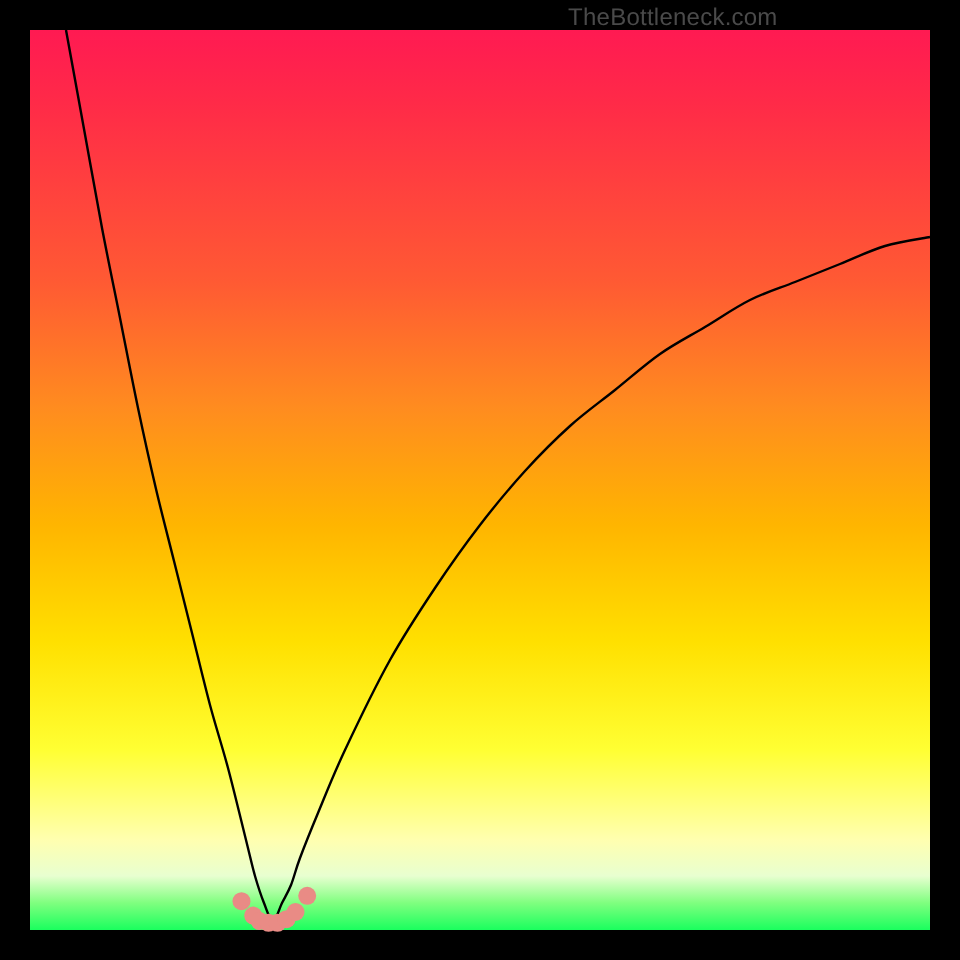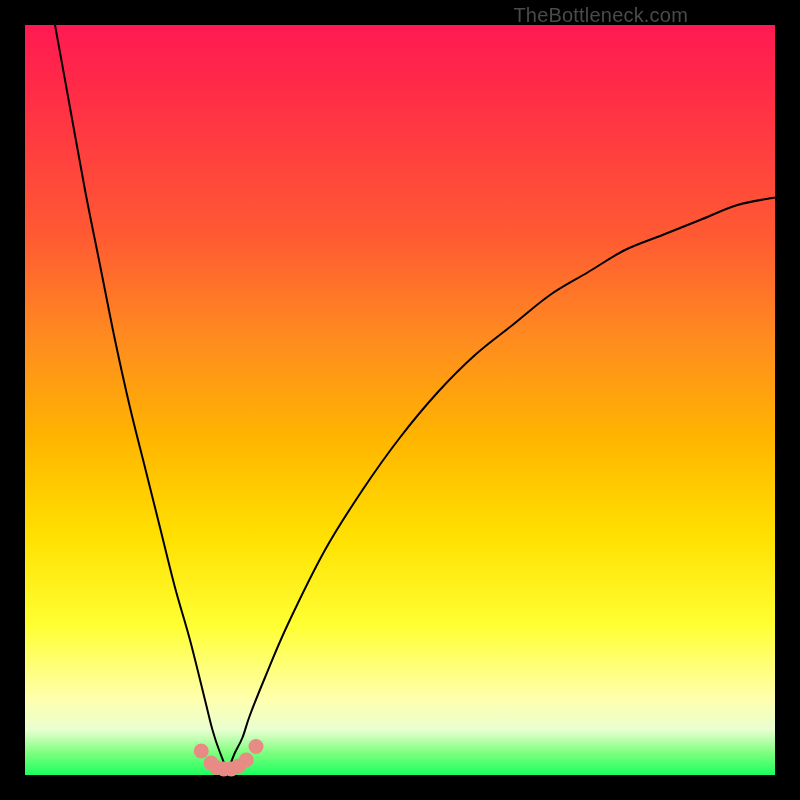--- a/index.html
+++ b/index.html
@@ -11,21 +11,20 @@
     overflow: hidden;
     font-family: Arial, Helvetica, sans-serif;
   }
   .frame {
     position: absolute;
     left: 0;
     top: 0;
     width: 660px;
     height: 800px;
     background: #000;
-    padding-left: 40px;
   }
   .plot-area {
     position: absolute;
     
     left: 25px;
     top: 25px;
     width: 750px;
     height: 750px;
     
     background: linear-gradient(

